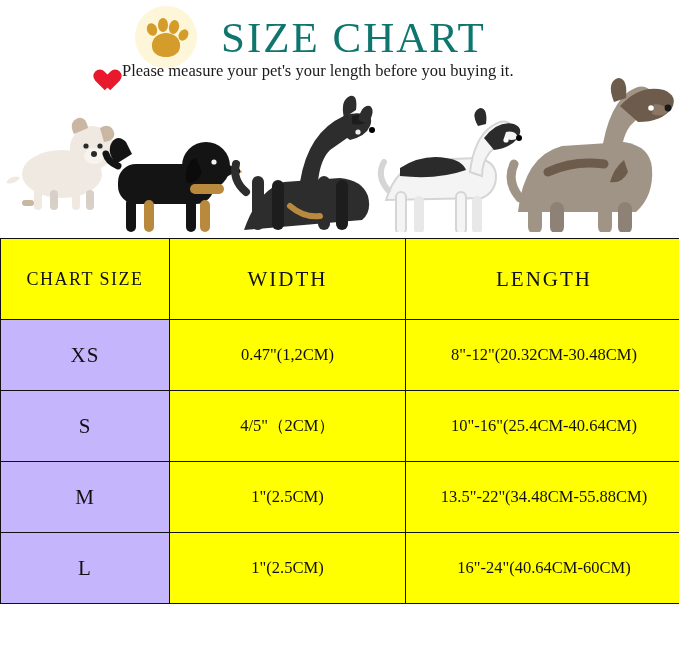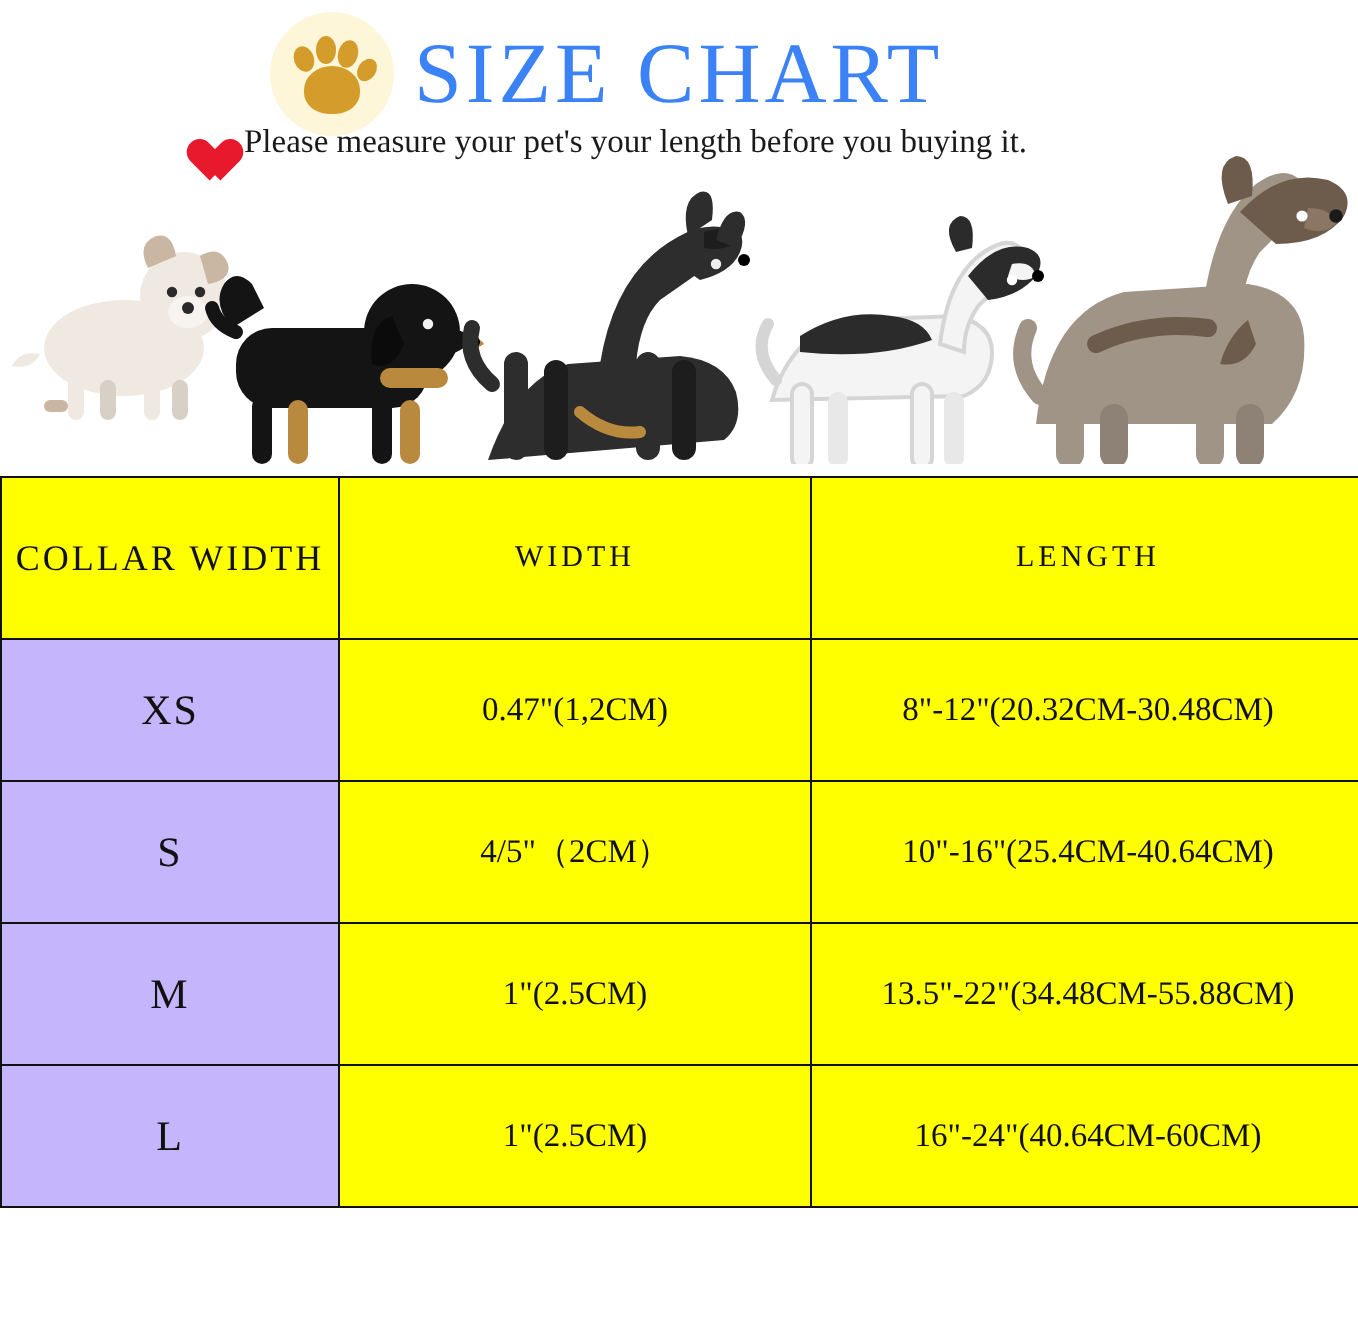--- a/index.html
+++ b/index.html
@@ -55,22 +55,22 @@
   }
   .paw-badge .pad.t1 { width: 10px; height: 13px; left: 12px; top: 17px; transform: rotate(-20deg); }
   .paw-badge .pad.t2 { width: 10px; height: 14px; left: 23px; top: 12px; }
   .paw-badge .pad.t3 { width: 10px; height: 14px; left: 34px; top: 14px; transform: rotate(15deg); }
   .paw-badge .pad.t4 { width: 9px;  height: 12px; left: 44px; top: 23px; transform: rotate(32deg); }
 
   .main-title {
     font-family: "Liberation Serif", serif;
     font-size: 43px;
     letter-spacing: 2px;
-    color: #3b82f6;
-    margin-left: 10px;
+    color: #0f766e;
+    margin-left: 24px;
     line-height: 1;
     white-space: nowrap;
   }
 
   .subtitle-row {
     position: absolute;
     left: 88px;
     top: 58px;
     display: flex;
     align-items: center;
@@ -125,21 +125,21 @@
     text-align: center;
     vertical-align: middle;
     padding: 0;
   }
   .chart-table .col-a { width: 168px; }
   .chart-table .col-b { width: 235px; }
   .chart-table .col-c { width: 276px; }
 
   .head-row td {
     height: 80px;
-    font-size: 15px;
+    font-size: 21px;
     letter-spacing: 2px;
   }
   .head-row td.col-a { font-size: 18px; letter-spacing: 1.5px; }
 
   .body-row td {
     height: 70px;
     font-size: 16.5px;
   }
   .body-row td.size-cell {
     background: #c4b5fd;
@@ -254,21 +254,21 @@
         <path d="M624 88 q-10 8 -14 22 q12 2 18 -10 z" fill="#6d5b4b"></path>
         <path d="M520 126 q-14 -16 -6 -34" stroke="#a09487" stroke-width="9" fill="none" stroke-linecap="round"></path>
         <path d="M548 100 q26 -12 56 -8" stroke="#6d5b4b" stroke-width="9" fill="none" stroke-linecap="round"></path>
       </g>
     </svg>
   </div>
 
   <table class="chart-table">
     <tbody>
       <tr class="head-row">
-        <td class="col-a">COLLAR WIDTH</td>
+        <td class="col-a">CHART SIZE</td>
         <td class="col-b">WIDTH</td>
         <td class="col-c">LENGTH</td>
       </tr>
       <tr class="body-row">
         <td class="col-a size-cell">XS</td>
         <td class="col-b">0.47"(1,2CM)</td>
         <td class="col-c">8"-12"(20.32CM-30.48CM)</td>
       </tr>
       <tr class="body-row">
         <td class="col-a size-cell">S</td>

